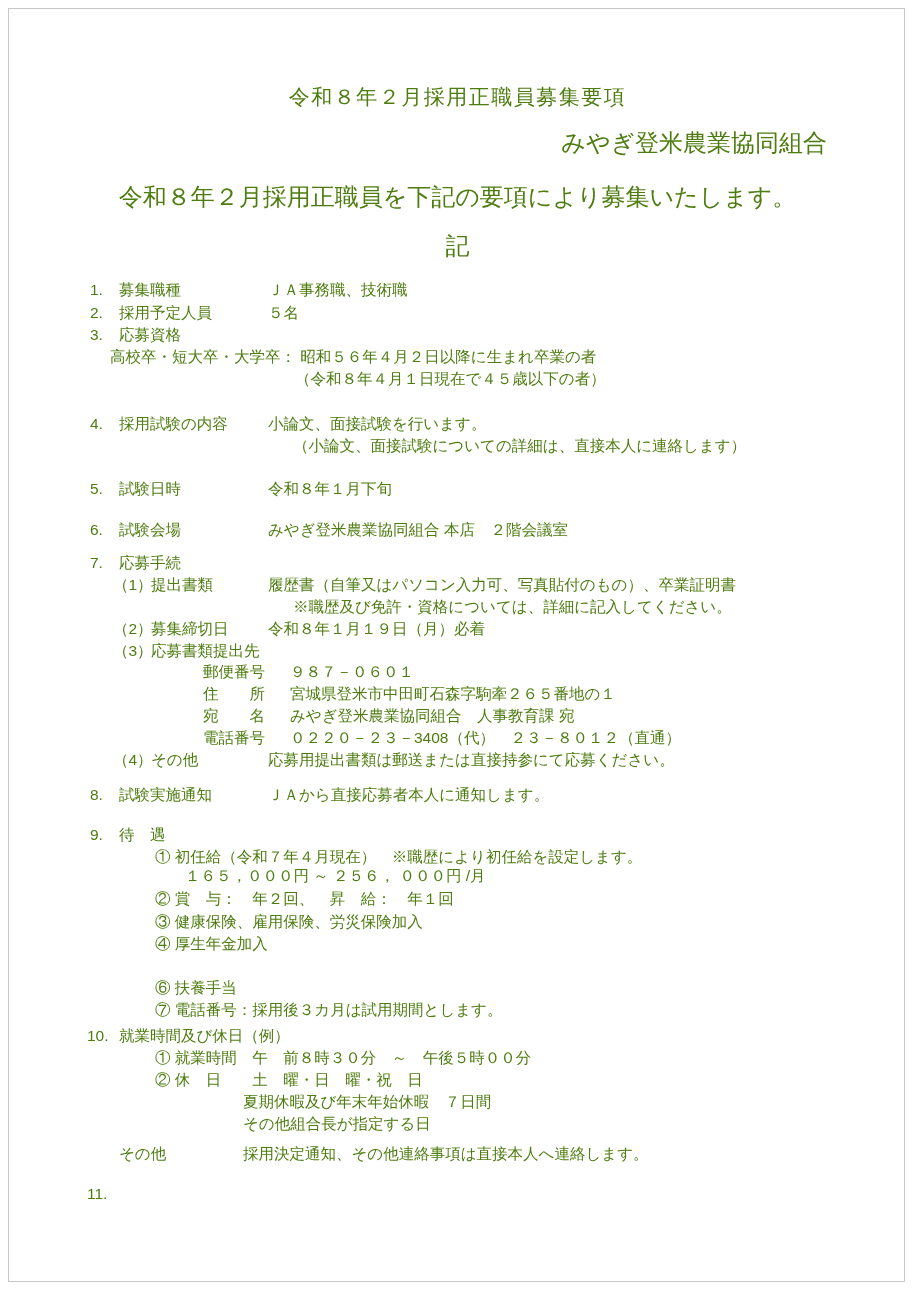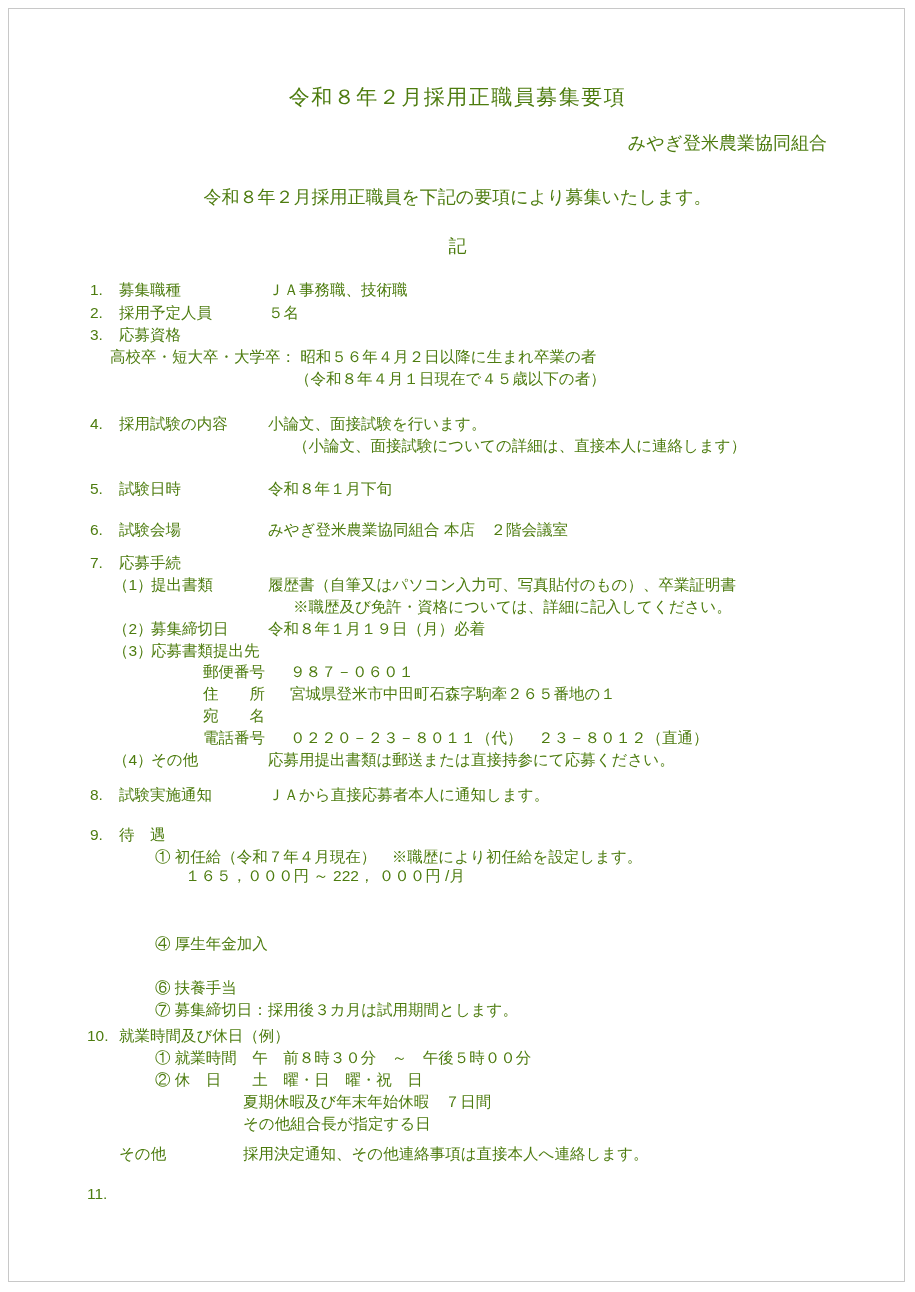--- a/index.html
+++ b/index.html
@@ -16,21 +16,21 @@
     border:1px solid #c8c8c8;
     box-sizing:border-box;
   }
   .t{
     position:absolute;
     white-space:pre;
     font-size:15.5px;
     line-height:20px;
   }
   .doc-title{font-size:21px;line-height:24px;letter-spacing:1.5px;}
-  .hdr{font-size:18px;line-height:22px;}
+  .hdr{font-size:24px;line-height:22px;}
   .center{left:0;width:100%;text-align:center;}
   .right{right:88px;text-align:right;}
 </style>
 </head>
 <body>
 
 <div class="page">
   <div class="frame"></div>
 
   <div class="t doc-title center" style="top:85px">令和８年２月採用正職員募集要項</div>
@@ -77,38 +77,41 @@
   <div class="t" style="left:268px;top:619px">令和８年１月１９日（月）必着</div>
 
   <div class="t" style="left:113px;top:641px">（3）</div>
   <div class="t" style="left:151px;top:641px">応募書類提出先</div>
 
   <div class="t" style="left:203px;top:662px">郵便番号</div>
   <div class="t" style="left:290px;top:662px">９８７－０６０１</div>
   <div class="t" style="left:203px;top:684px">住　　所</div>
   <div class="t" style="left:290px;top:684px">宮城県登米市中田町石森字駒牽２６５番地の１</div>
   <div class="t" style="left:203px;top:706px">宛　　名</div>
+  <div class="t" style="left:290px;top:706px">みやぎ登米農業協同組合　人事教育課 宛</div>
   <div class="t" style="left:203px;top:728px">電話番号</div>
-  <div class="t" style="left:290px;top:728px">０２２０－２３－８０１１（代）　２３－８０１２（直通）</div>
+  <div class="t" style="left:290px;top:728px">０２２０－２３－3408（代）　２３－８０１２（直通）</div>
 
   <div class="t" style="left:113px;top:750px">（4）</div>
   <div class="t" style="left:151px;top:750px">その他</div>
   <div class="t" style="left:268px;top:750px">応募用提出書類は郵送または直接持参にて応募ください。</div>
 
   <div class="t" style="left:90px;top:785px">8.</div>
   <div class="t" style="left:119px;top:785px">試験実施通知</div>
   <div class="t" style="left:268px;top:785px">ＪＡから直接応募者本人に通知します。</div>
 
   <div class="t" style="left:90px;top:825px">9.</div>
   <div class="t" style="left:119px;top:825px">待　遇</div>
   <div class="t" style="left:155px;top:847px">① 初任給（令和７年４月現在）　※職歴により初任給を設定します。</div>
-  <div class="t" style="left:185px;top:866px">１６５，０００円 ～ 222， ０００円 /月</div>
+  <div class="t" style="left:185px;top:866px">１６５，０００円 ～ ２５６， ０００円 /月</div>
+  <div class="t" style="left:155px;top:889px">② 賞　与：　年２回、　昇　給：　年１回</div>
+  <div class="t" style="left:155px;top:912px">③ 健康保険、雇用保険、労災保険加入</div>
   <div class="t" style="left:155px;top:934px">④ 厚生年金加入</div>
   <div class="t" style="left:155px;top:978px">⑥ 扶養手当</div>
-  <div class="t" style="left:155px;top:1000px">⑦ 募集締切日：採用後３カ月は試用期間とします。</div>
+  <div class="t" style="left:155px;top:1000px">⑦ 電話番号：採用後３カ月は試用期間とします。</div>
 
   <div class="t" style="left:87px;top:1026px">10.</div>
   <div class="t" style="left:119px;top:1026px">就業時間及び休日（例）</div>
   <div class="t" style="left:155px;top:1048px">① 就業時間　午　前８時３０分　～　午後５時００分</div>
   <div class="t" style="left:155px;top:1070px">② 休　日　　土　曜・日　曜・祝　日</div>
   <div class="t" style="left:243px;top:1092px">夏期休暇及び年末年始休暇　７日間</div>
   <div class="t" style="left:243px;top:1114px">その他組合長が指定する日</div>
 
   <div class="t" style="left:87px;top:1184px">11.</div>
   <div class="t" style="left:119px;top:1144px">その他</div>

